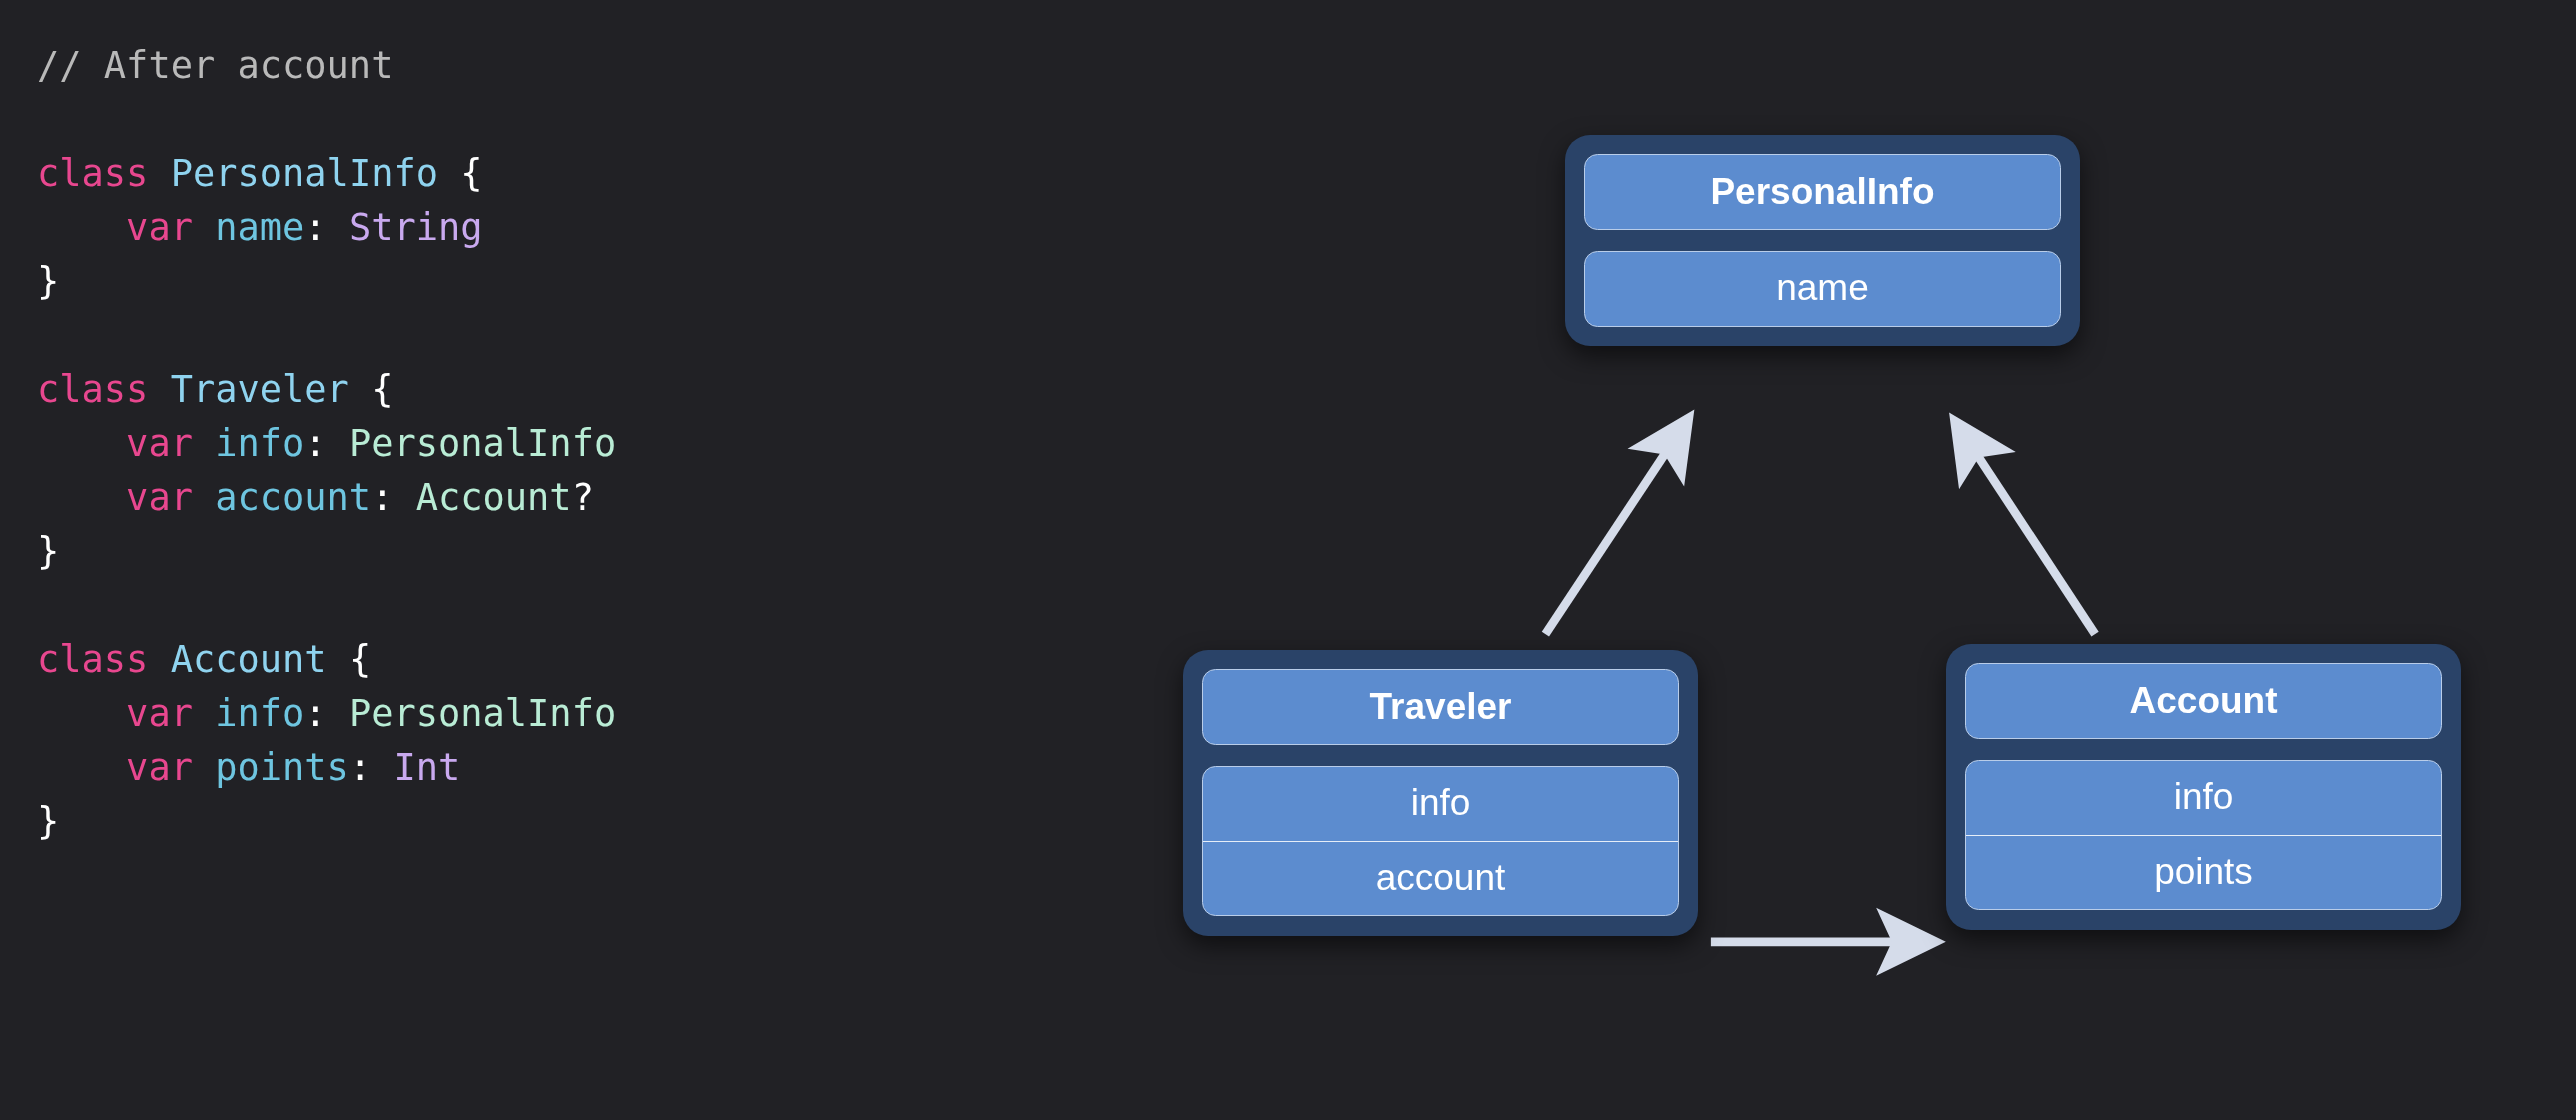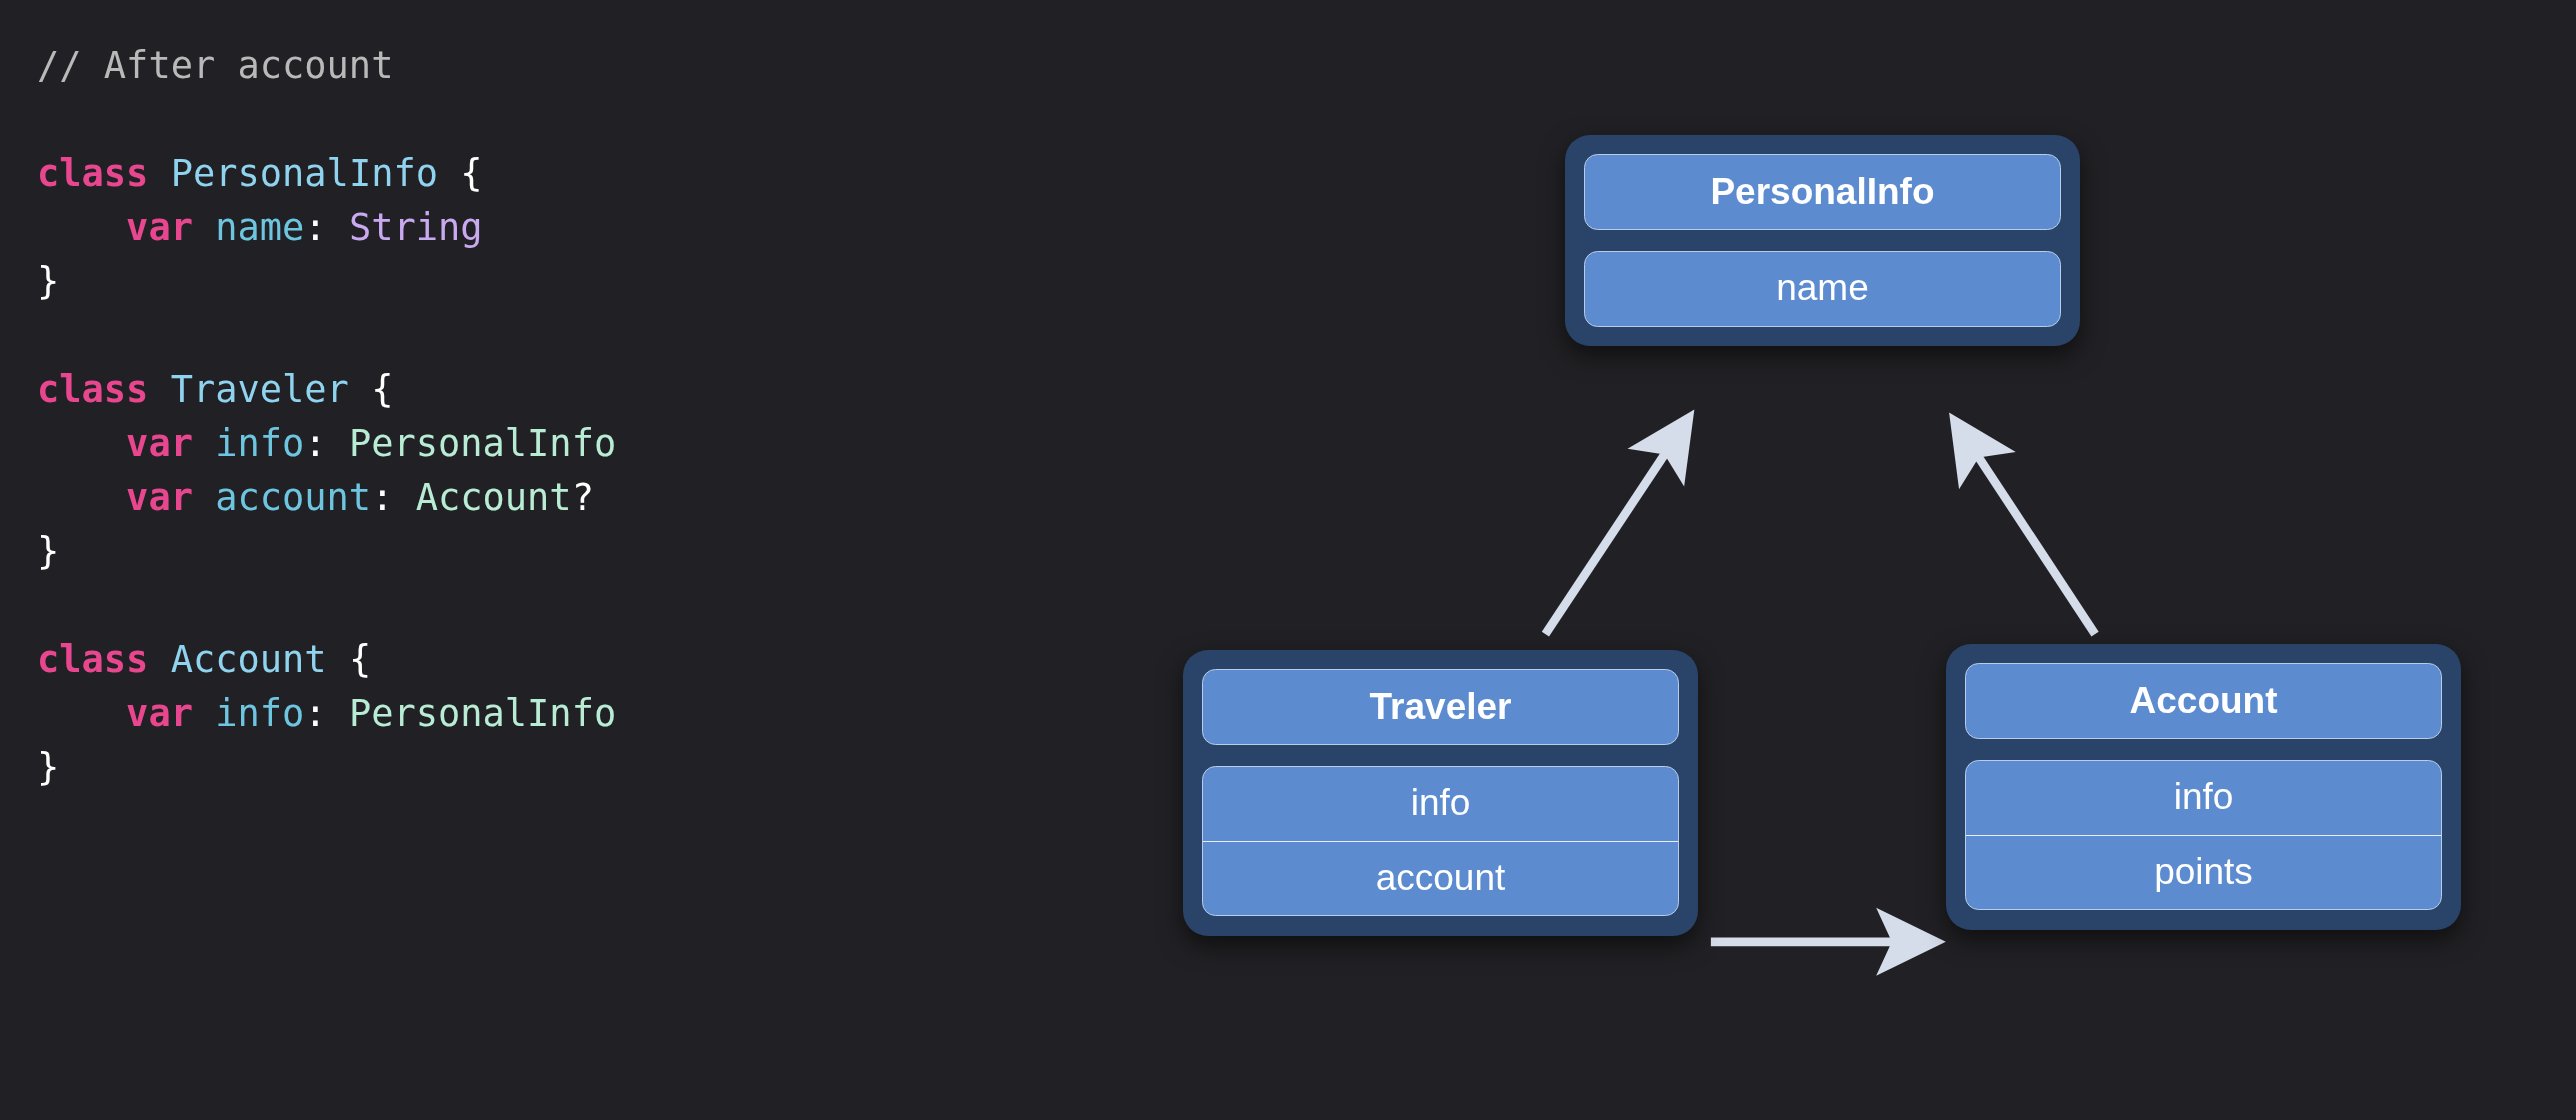--- a/index.html
+++ b/index.html
@@ -29,21 +29,21 @@
   .code-line {
     font-family: "DejaVu Sans Mono", "Liberation Mono", monospace;
     font-size: 37px;
     line-height: 54px;
     white-space: pre;
     color: #ffffff;
     letter-spacing: 0px;
   }
 
   .tok-comment  { color: #b9b9b9; }
-  .tok-keyword  { color: #e8478f; font-weight: bold; }
+  .tok-keyword  { color: #e8478f; font-weight: normal; }
   .tok-classname{ color: #8fd3ef; }
   .tok-prop     { color: #6ec5e0; }
   .tok-type-prim{ color: #c9a9ef; }
   .tok-type-obj { color: #b9ecd5; }
   .tok-punc     { color: #ffffff; }
 
   
   #diagram {
     position: absolute;
     left: 0; top: 0;
@@ -119,20 +119,21 @@
       <div class="code-line"><span class="tok-punc">    </span><span class="tok-keyword">var</span><span class="tok-punc"> </span><span class="tok-prop">name</span><span class="tok-punc">: </span><span class="tok-type-prim">String</span></div>
       <div class="code-line"><span class="tok-punc">}</span></div>
       <div class="code-line"><span class="tok-punc"> </span></div>
       <div class="code-line"><span class="tok-keyword">class</span><span class="tok-punc"> </span><span class="tok-classname">Traveler</span><span class="tok-punc"> {</span></div>
       <div class="code-line"><span class="tok-punc">    </span><span class="tok-keyword">var</span><span class="tok-punc"> </span><span class="tok-prop">info</span><span class="tok-punc">: </span><span class="tok-type-obj">PersonalInfo</span></div>
       <div class="code-line"><span class="tok-punc">    </span><span class="tok-keyword">var</span><span class="tok-punc"> </span><span class="tok-prop">account</span><span class="tok-punc">: </span><span class="tok-type-obj">Account</span><span class="tok-punc">?</span></div>
       <div class="code-line"><span class="tok-punc">}</span></div>
       <div class="code-line"><span class="tok-punc"> </span></div>
       <div class="code-line"><span class="tok-keyword">class</span><span class="tok-punc"> </span><span class="tok-classname">Account</span><span class="tok-punc"> {</span></div>
       <div class="code-line"><span class="tok-punc">    </span><span class="tok-keyword">var</span><span class="tok-punc"> </span><span class="tok-prop">info</span><span class="tok-punc">: </span><span class="tok-type-obj">PersonalInfo</span></div>
+      <div class="code-line"><span class="tok-punc">    </span><span class="tok-keyword">var</span><span class="tok-punc"> </span><span class="tok-prop">points</span><span class="tok-punc">: </span><span class="tok-type-prim">Int</span></div>
       <div class="code-line"><span class="tok-punc">}</span></div>
     </div>
 
   <div id="diagram">
 
     <svg id="arrow-layer" viewBox="0 0 2662 1158" width="2576" height="1121">
       <defs>
         <marker id="ahead" markerWidth="9" markerHeight="9" refX="5.2" refY="4.5" orient="auto" markerUnits="strokeWidth">
           <path d="M0.4,0.6 L8.4,4.5 L0.4,8.4 L2.2,4.5 Z" fill="#d5dcea"></path>
         </marker>

